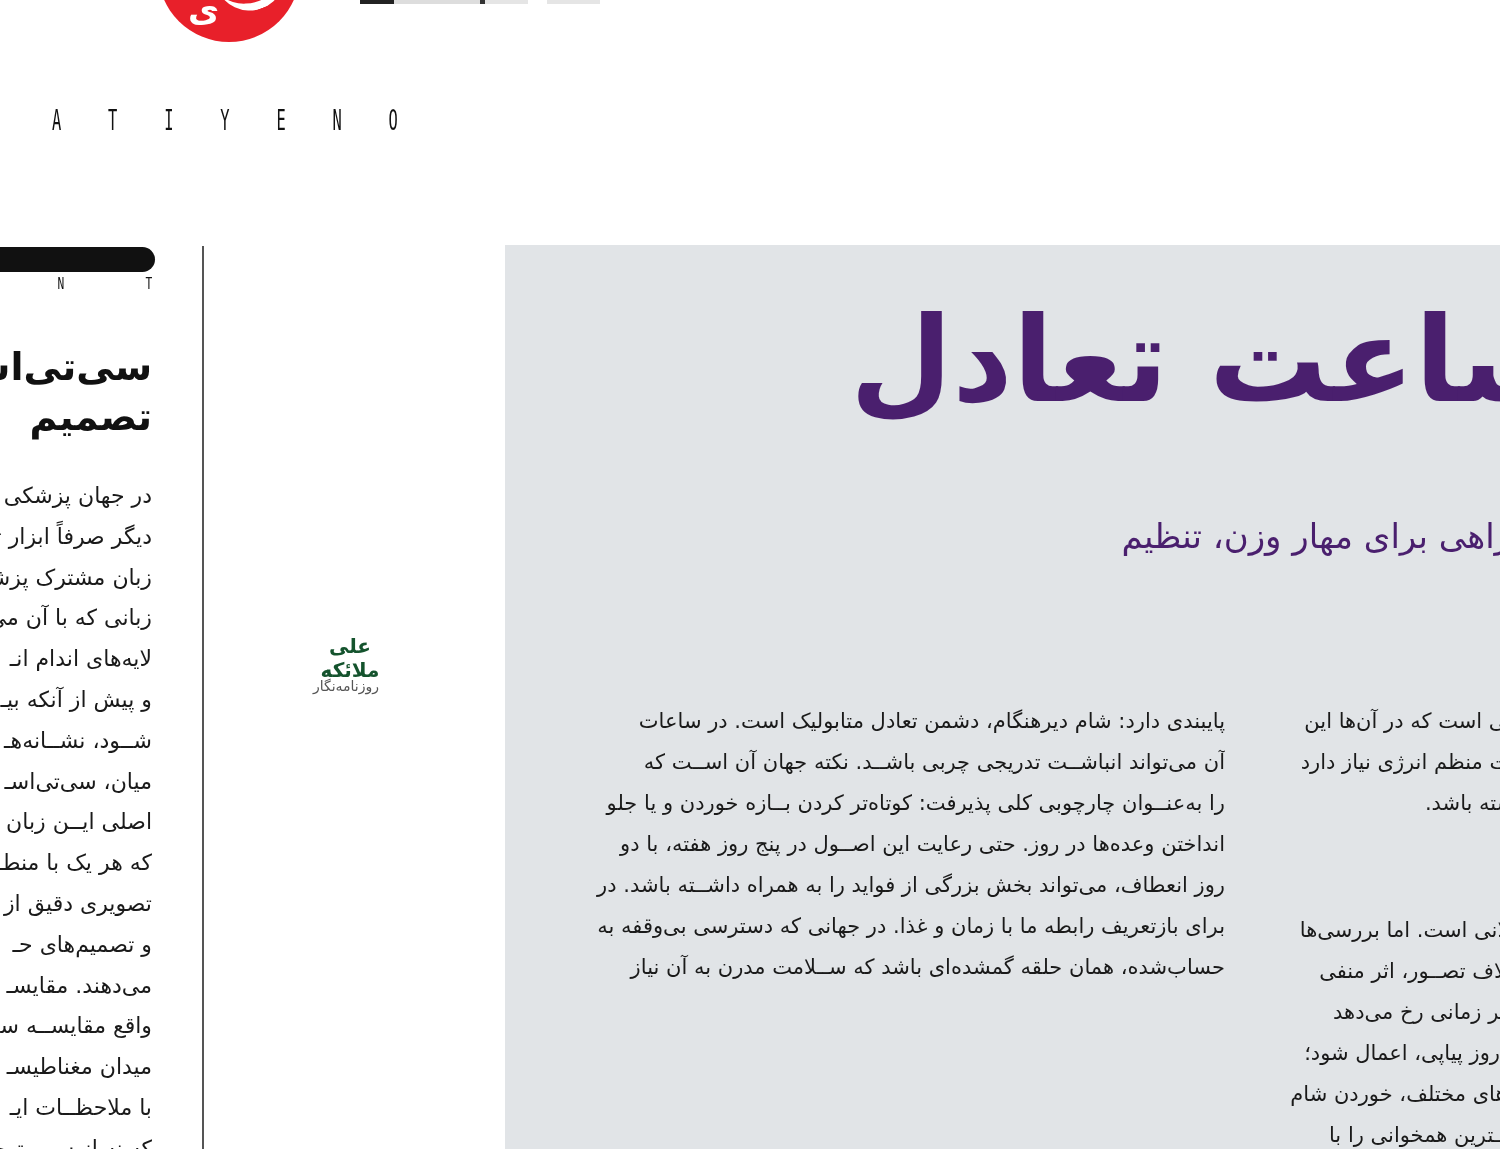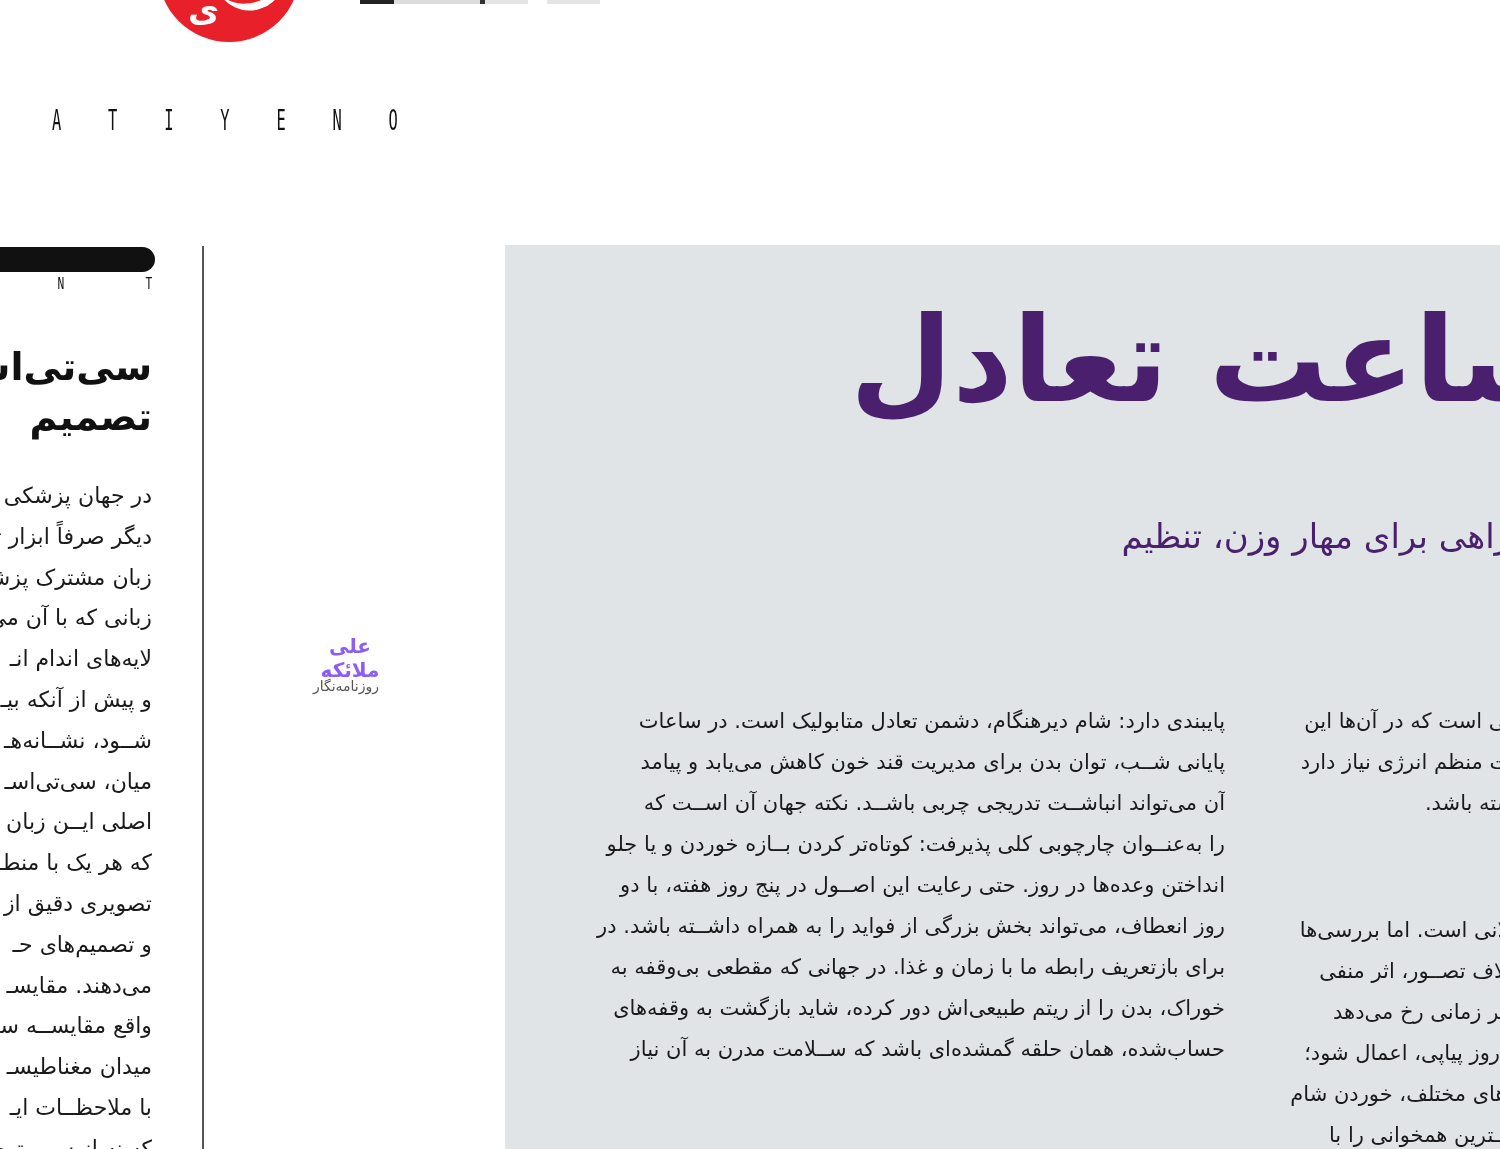--- a/index.html
+++ b/index.html
@@ -76,21 +76,21 @@
       position: absolute; left: 0; top: 330px; width: 152px; height: 819px; overflow: hidden;
     }
     .left-clip .left-headline, .left-clip .left-body { right: 0; }
     .left-clip .left-headline { top: 12px; }
     .left-clip .left-body { top: 146px; }
 
     
     .byline-name {
       position: absolute; left: 300px; top: 634px; width: 100px;
       direction: rtl; text-align: center;
-      font-weight: bold; font-size: 20px; color: #8b5cf6;
+      font-weight: bold; font-size: 20px; color: #14532d;
     }
     .byline-role {
       position: absolute; left: 296px; top: 678px; width: 100px;
       direction: rtl; text-align: center;
       font-size: 14px; color: #555;
     }
 
     
     .feature-panel {
       position: absolute; left: 505px; top: 245px; width: 1000px; height: 910px;
@@ -184,27 +184,25 @@
 
   <div class="byline-name">علی ملائکه</div>
   <div class="byline-role">روزنامه‌نگار</div>
 
   <div class="feature-panel">
     <div class="feature-title">ساعت تعادل</div>
     <div class="feature-subtitle">راهی برای مهار وزن، تنظیم</div>
 
     <div class="feature-col-main">
       <p>پایبندی دارد: شام دیرهنگام، دشمن تعادل متابولیک است. در ساعات</p>
-      <p>پایانی شــب، توان بدن برای مدیریت قند خون کاهش می‌یابد و پیامد</p>
       <p>آن می‌تواند انباشــت تدریجی چربی باشــد. نکته جهان آن اســت که</p>
       <p>را به‌عنــوان چارچوبی کلی پذیرفت: کوتاه‌تر کردن بــازه خوردن و یا جلو</p>
       <p>انداختن وعده‌ها در روز. حتی رعایت این اصــول در پنج روز هفته، با دو</p>
       <p>روز انعطاف، می‌تواند بخش بزرگی از فواید را به همراه داشــته باشد. در</p>
-      <p>برای بازتعریف رابطه ما با زمان و غذا. در جهانی که مقطعی بی‌وقفه به</p>
-      <p>خوراک، بدن را از ریتم طبیعی‌اش دور کرده، شاید بازگشت به وقفه‌های</p>
+      <p>برای بازتعریف رابطه ما با زمان و غذا. در جهانی که دسترسی بی‌وقفه به</p>
       <p>حساب‌شده، همان حلقه گمشده‌ای باشد که ســلامت مدرن به آن نیاز</p>
     </div>
 
     <div class="clip-right">
       <div class="feature-col-right">
         <p>اصلی است که در آن‌ها این</p>
         <p>دست منظم انرژی نیاز دارد</p>
         <p>نداشته باشد.</p>
         <p class="para2">طولانی است. اما بررسی‌ها</p>
         <p>برخلاف تصــور، اثر منفی</p>

